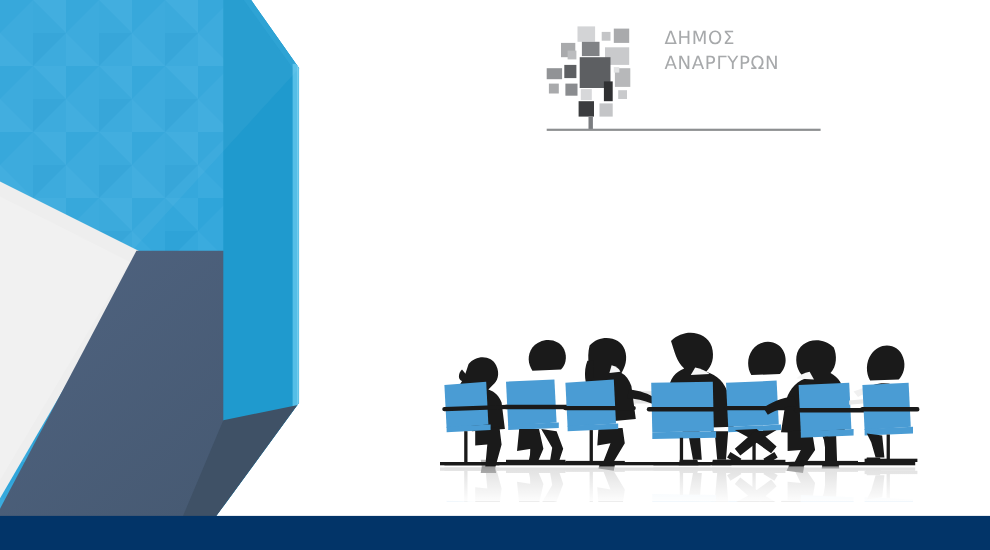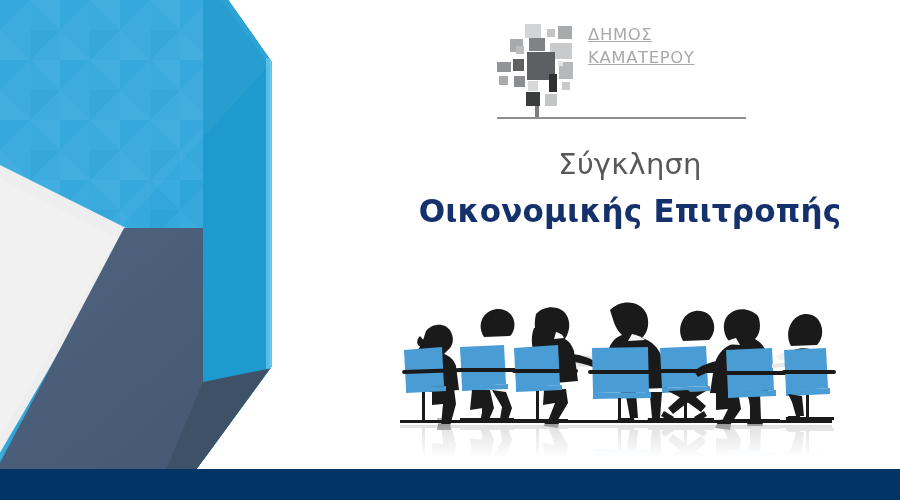--- a/index.html
+++ b/index.html
@@ -48,29 +48,28 @@
   #logo-row {
     display: flex;
     align-items: flex-start;
   }
   #logo-mark {
     width: 92px;
     height: 100px;
     flex: none;
   }
   #logo-text {
-    margin-left: 4px;
+    margin-left: 20px;
     padding-top: 6px;
     color: #a7a9ab;
     font-size: 16.5px;
     line-height: 1.38;
     letter-spacing: 0.6px;
     white-space: nowrap;
     font-weight: 400;
-    text-decoration: underline;
   }
   #logo-rule {
     position: absolute;
     left: 5px;
     top: 99px;
     width: 249px;
     height: 2px;
     background: #8d8f91;
   }
 
@@ -188,30 +187,26 @@
             <rect x="70" y="64" width="8" height="8" fill="#c9cacc"></rect>
 
             <rect x="34" y="74" width="14" height="14" fill="#3b3c3e"></rect>
             <rect x="53" y="76" width="12" height="12" fill="#c4c5c7"></rect>
           </g>
           <rect x="43" y="88" width="4" height="22" fill="#7b7d80"></rect>
         </svg>
       </div>
       <div id="logo-text">
         <div>ΔΗΜΟΣ</div>
-        <div>ΚΑΜΑΤΕΡΟΥ</div>
+        <div>ΑΝΑΡΓΥΡΩΝ</div>
       </div>
     </div>
     <div id="logo-rule"></div>
   </div>
 
-  <div id="headline">
-    <div id="kicker">Σύγκληση</div>
-    <div id="title">Οικονομικής Επιτροπής</div>
-  </div>
 
   <div id="meeting-art">
     <svg width="440" height="158" viewBox="0 0 440 158" xmlns="http://www.w3.org/2000/svg">
       <defs>
         <linearGradient id="reflFade" x1="0" y1="0" x2="0" y2="1">
           <stop offset="0%" stop-color="#ffffff" stop-opacity="0.55"></stop>
           <stop offset="100%" stop-color="#ffffff" stop-opacity="1"></stop>
         </linearGradient>
         <clipPath id="artClip">
             <rect x="0" y="0" width="440" height="158"></rect>

